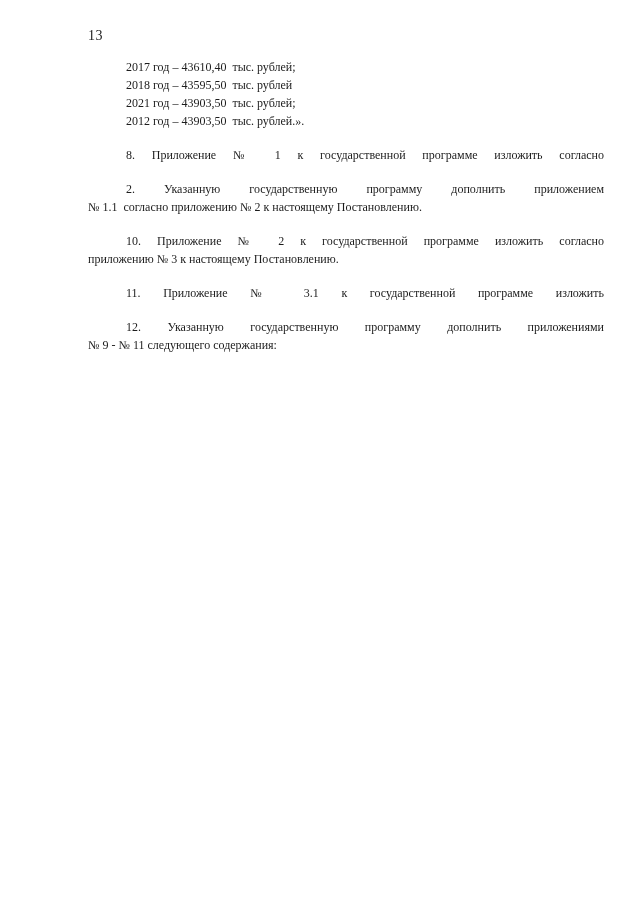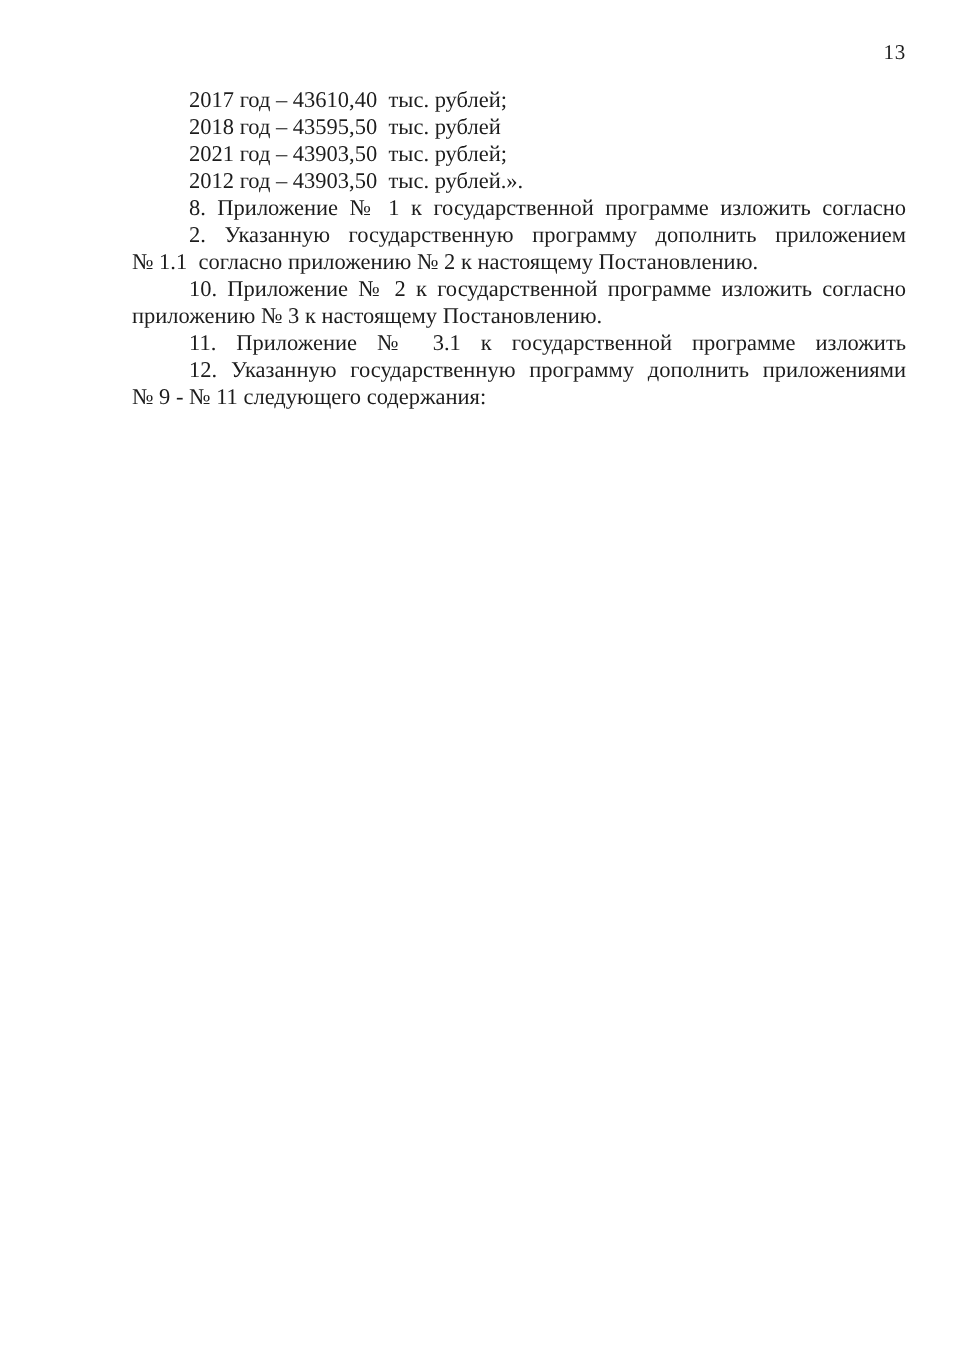--- a/index.html
+++ b/index.html
@@ -14,44 +14,45 @@
     background: #ffffff;
     overflow: hidden;
     font-family: "Liberation Serif", serif;
     color: #1c1c1c;
   }
   .page-number {
     position: absolute;
     top: 28px;
     left: 88px;
     width: 516px;
-    text-align: right;
+    text-align: left;
     font-size: 14px;
     line-height: 16px;
     letter-spacing: 0.5px;
   }
   .text-block {
     position: absolute;
     top: 58px;
     left: 88px;
     width: 516px;
-    font-size: 15px;
+    font-size: 12px;
     line-height: 18px;
   }
   .line {
     white-space: pre-wrap; 
     text-align: left;
   }
   .line.indent {
     text-indent: 38px;
   }
   .line.justify {
     white-space: normal;
     text-align: justify;
     text-align-last: justify; 
+    margin-top: 16px;
   }
 </style>
 </head>
 <body>
 
 <div class="page">
   <div class="page-number">13</div>
   <div class="text-block">
       <div class="line indent">2017 год – 43610,40  тыс. рублей;</div>
       <div class="line indent">2018 год – 43595,50  тыс. рублей</div>

